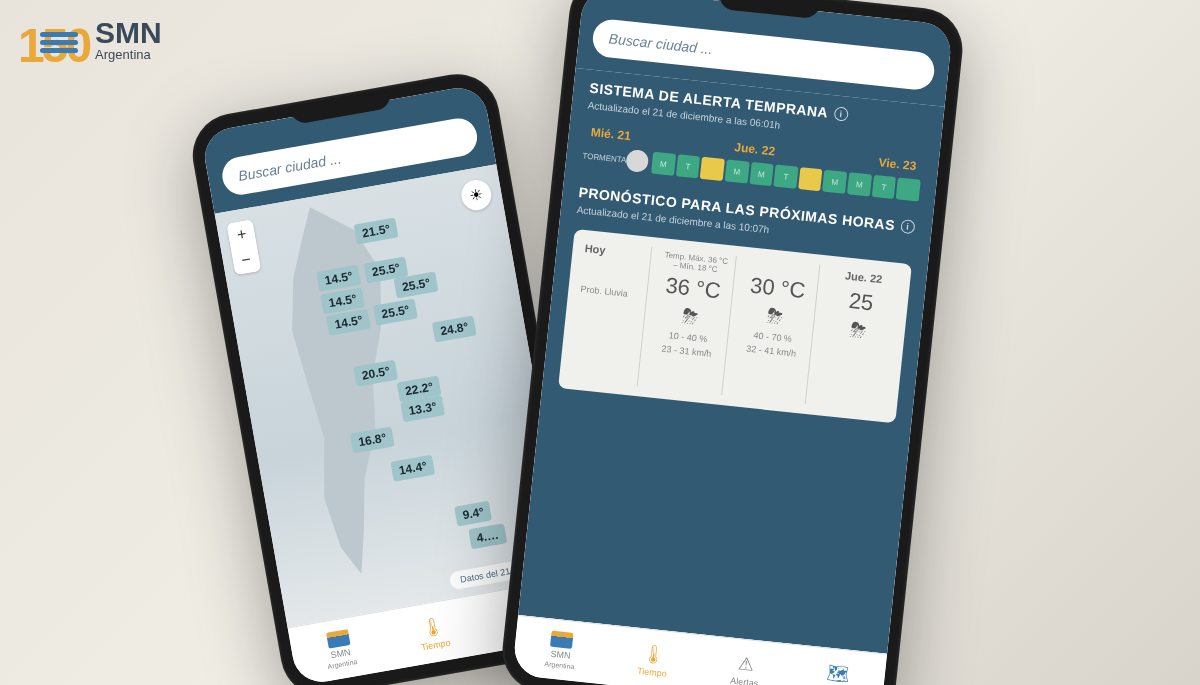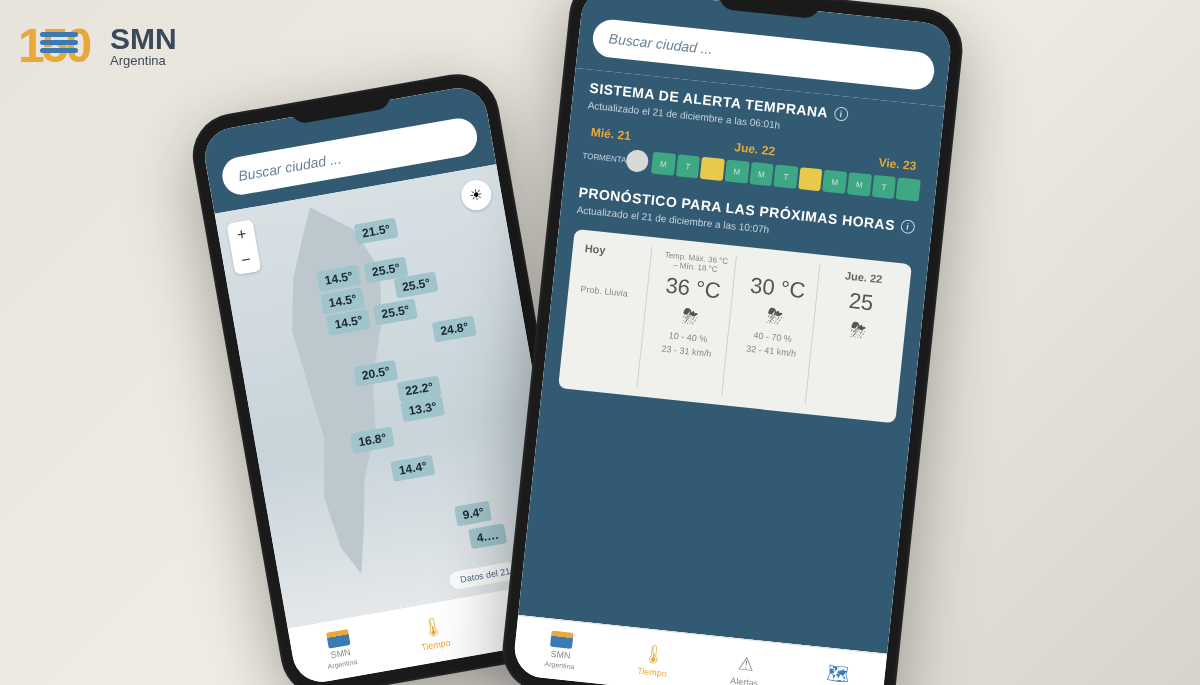--- a/index.html
+++ b/index.html
@@ -11,22 +11,22 @@
     position: relative;
     overflow: hidden;
   }
 
   
   .logo {
     position: absolute;
     top: 18px;
     left: 18px;
     display: flex;
-    align-items: center;
-    gap: 21px;
+    align-items: flex-start;
+    gap: 6px;
   }
   .logo-150 {
     font-size: 48px;
     font-weight: 900;
     color: #e8a93a;
     letter-spacing: -3px;
     position: relative;
   }
   .logo-waves {
     position: absolute;

